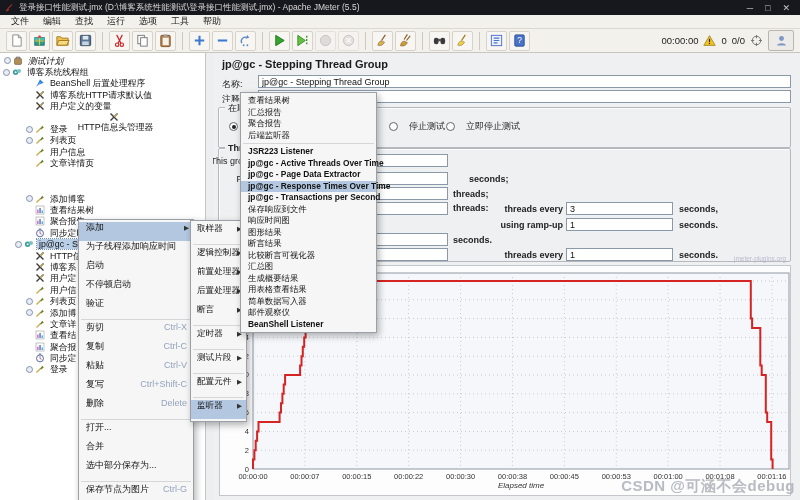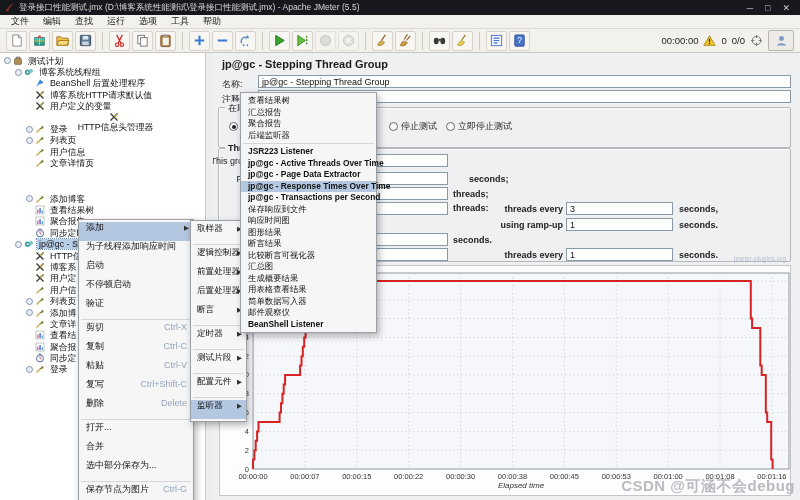--- a/index.html
+++ b/index.html
@@ -32,21 +32,21 @@
   .nicon svg{width:100%;height:100%;display:block}
   .tlabel{font-size:8.8px;color:#111;padding:0 2px;line-height:10px}
   .tlabel.sel{background:#b9cfe8;outline:1px dotted #7391b8}
   
   .editor{position:absolute;top:53px;left:213px;right:0;bottom:0;background:#eef0f2;overflow:hidden}
   .ed-title{position:absolute;left:9px;top:5px;font-size:11px;font-weight:bold;color:#1a1a1a}
   .field-label{position:absolute;font-size:9px;color:#222;white-space:nowrap}
   .ed-input{position:absolute;height:13px;border:1px solid #8a99a8;background:#fff;font-size:9px;padding:0 3px;box-sizing:border-box;font-family:inherit;color:#111}
   .groupbox{position:absolute;border:1px solid #b5b8bc;border-radius:2px;box-shadow:inset 1px 1px 0 rgba(255,255,255,.8)}
   .gb-legend{position:absolute;top:-6px;left:6px;background:#eef0f2;padding:0 3px;font-size:9px;color:#222;white-space:nowrap}
-  .radio-opt{position:absolute;top:12px;display:flex;align-items:center;gap:3px;font-size:9px;white-space:nowrap;color:#222}
+  .radio-opt{position:absolute;top:12px;display:flex;align-items:center;gap:11px;font-size:9px;white-space:nowrap;color:#222}
   .radio{width:9px;height:9px;border:1px solid #666;border-radius:50%;background:#fdfdfd;box-sizing:border-box;flex:none}
   .radio.on::after{content:"";display:block;width:4px;height:4px;margin:1.5px;border-radius:50%;background:#222}
   .sched-row{position:absolute;left:0;width:100%;height:13px;font-size:9px}
   .sr-label{position:absolute;white-space:nowrap;top:2px;color:#222}
   .sr-suffix{position:absolute;top:2px;font-weight:bold;color:#222;white-space:nowrap}
   .chart-panel{position:absolute;left:6px;top:212px;width:572px;height:231px;background:#fdfdfe;border:1px solid #c3c6cb;box-sizing:border-box}
   .chart-panel svg{display:block}
   .plugins-link{position:absolute;right:14px;top:202px;font-size:6.5px;color:#b9bcd0}
   
   .menu{position:absolute;background:#f6f6f6;border:1px solid #9aa0a6;box-shadow:2px 3px 7px rgba(0,0,0,.3);padding:2px 0;font-size:9px}
@@ -286,31 +286,31 @@
         <svg viewBox="0 0 16 16">
             <circle cx="8" cy="5.5" r="3" fill="#7d97c6"></circle>
             <path d="M2.5 14c.8-3.6 10.2-3.6 11 0z" fill="#7d97c6"></path>
           </svg>
       </span>
     </span>
   </span>
 </div>
 
 <div class="tree-panel">
-    <div class="tree-row" style="padding-left: 4px;">
+    <div class="tree-row" style="padding-left: 4px; font-style: italic;">
       <span class="tgl"></span>
       <span class="nicon">
         <svg viewBox="0 0 10 10">
           <rect x="1.5" y="2.4" width="7" height="6" rx="1" fill="#b08d57" stroke="#6b5534" stroke-width=".6"></rect>
           <path d="M3.2 2.4V1.2h3.6v1.2" stroke="#444" fill="none" stroke-width=".8"></path>
         </svg>
       </span>
       <span class="tlabel">测试计划</span>
     </div>
-    <div class="tree-row" style="padding-left: 15px;">
+    <div class="tree-row" style="padding-left: 3px;">
       <span class="tgl"></span>
       <span class="nicon">
         <svg viewBox="0 0 10 10">
           <circle cx="3.6" cy="5.2" r="2.7" fill="#3e9d9d"></circle>
           <circle cx="7" cy="3.9" r="2" fill="#7cc4c4"></circle>
           <circle cx="3.6" cy="5.2" r="1" fill="#fff"></circle>
         </svg>
       </span>
       <span class="tlabel">博客系统线程组</span>
     </div>

